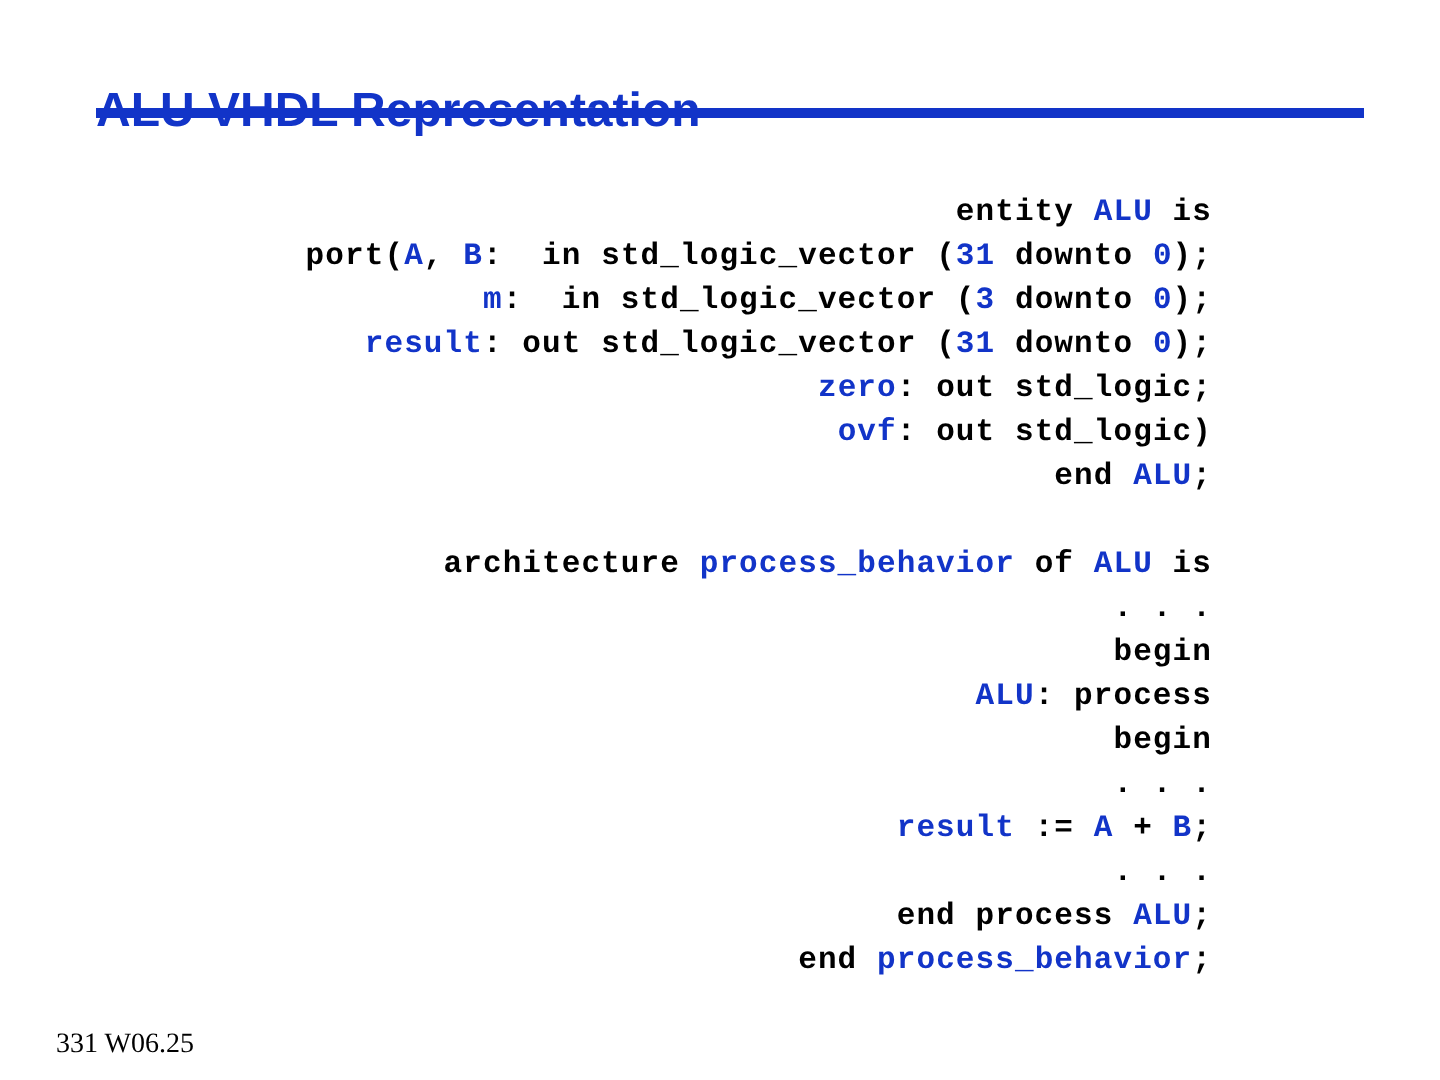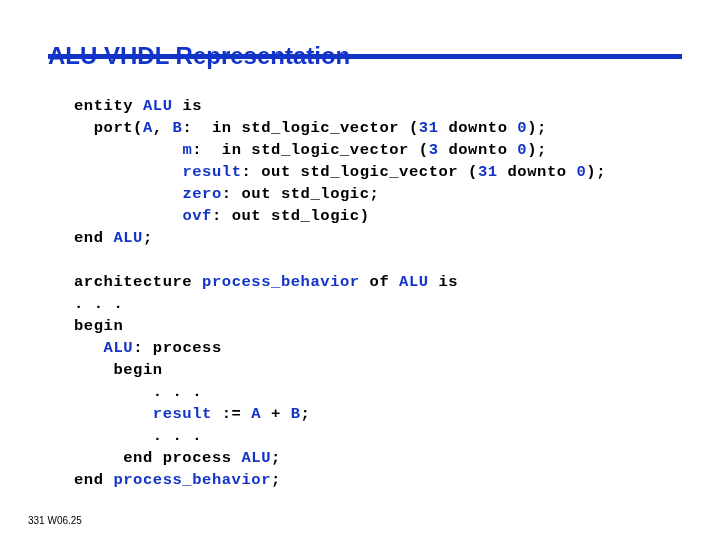--- a/index.html
+++ b/index.html
@@ -55,31 +55,32 @@
     font-weight: bold;
     line-height: 22px;
     color: #000000;
     white-space: pre;
     letter-spacing: 0.55px;
   }
 
   .code-line {
     height: 22px;
     white-space: pre;
+    text-align: right;
   }
 
   .hl {
     color: #1234c8;
   }
 
   
   .footer-text {
     position: absolute;
-    font-family: Liberation Sans, sans-serif;
-    font-size: 10px;
+    font-family: Liberation Serif, serif;
+    font-size: 14px;
     color: #000000;
     white-space: nowrap;
   }
   #footer-left {
     left: 28px;
     top: 515px;
   }
   #footer-right {
     left: 592px;
     top: 515px;

